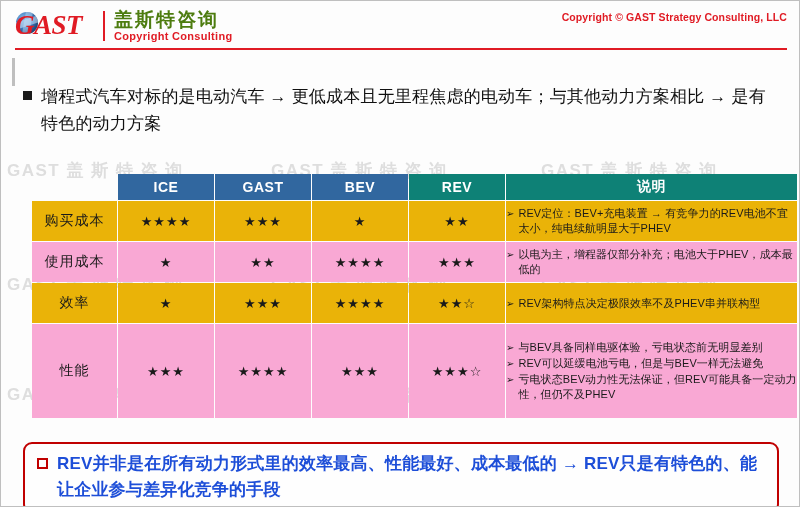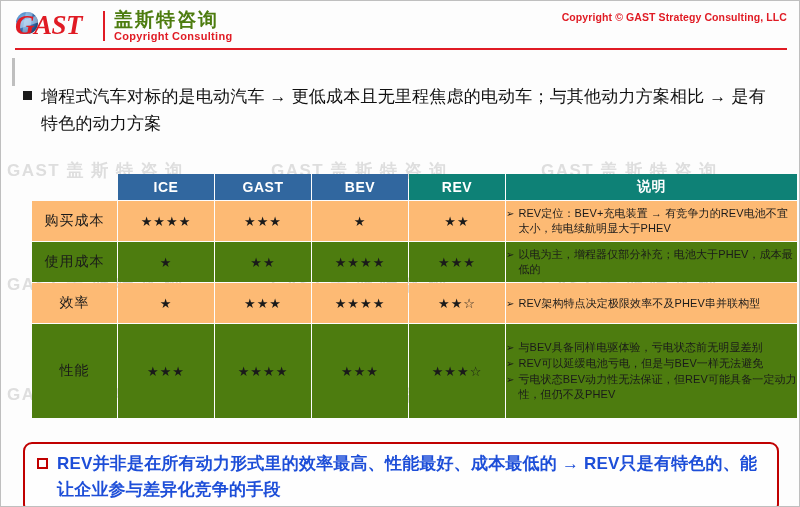--- a/index.html
+++ b/index.html
@@ -238,22 +238,22 @@
   }
   th.blue-head { background: #31679f; }
   th.teal-head { background: #0e8176; }
 
   tbody td {
     text-align: center;
     vertical-align: middle;
     font-size: 14px;
     color: #1a1a1a;
   }
-  tr.shade td { background: #fdba74; }
-  tr.light td { background: #4d7c0f; }
+  tr.shade td { background: #eab308; }
+  tr.light td { background: #f9a8d4; }
 
   td.label-cell {
     font-size: 14px;
     letter-spacing: 1px;
   }
   td.rate-cell {
     font-size: 14px;
     letter-spacing: 0px;
   }
   td.note-cell {

